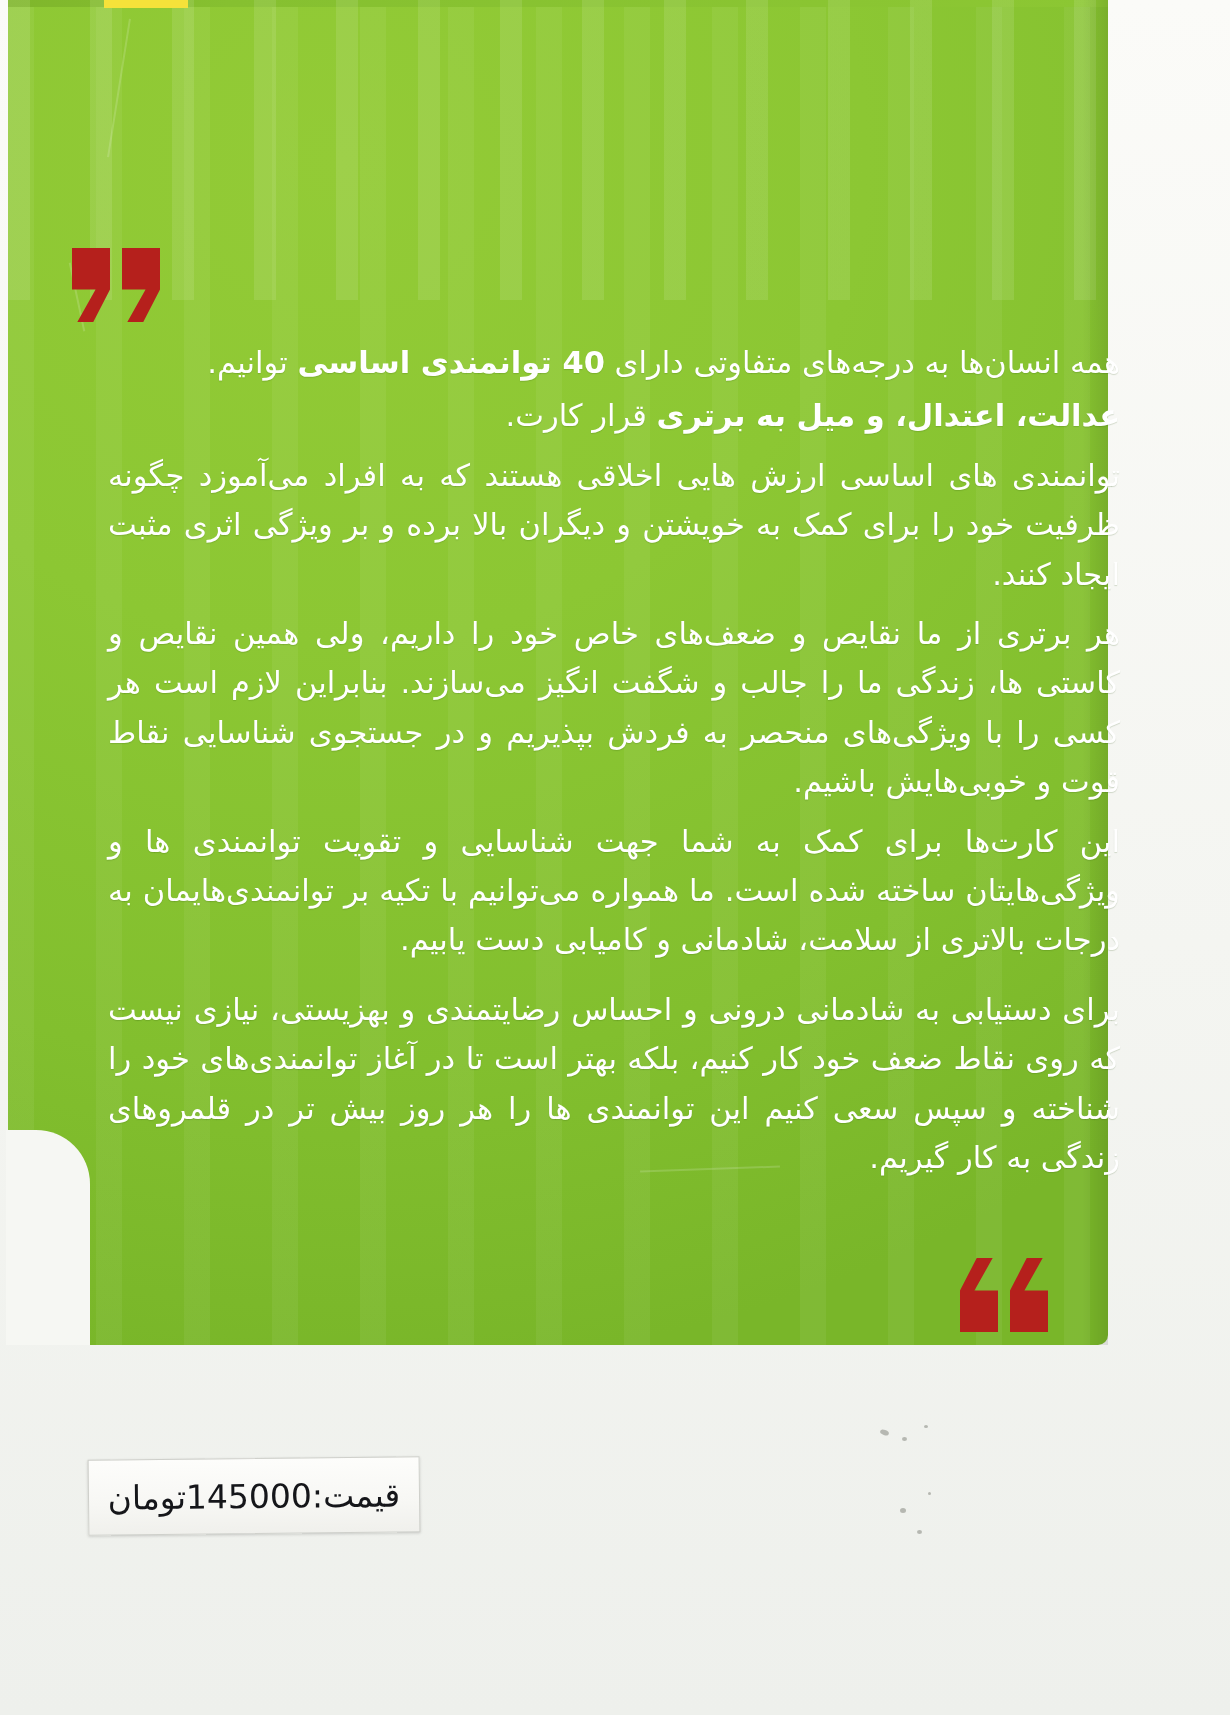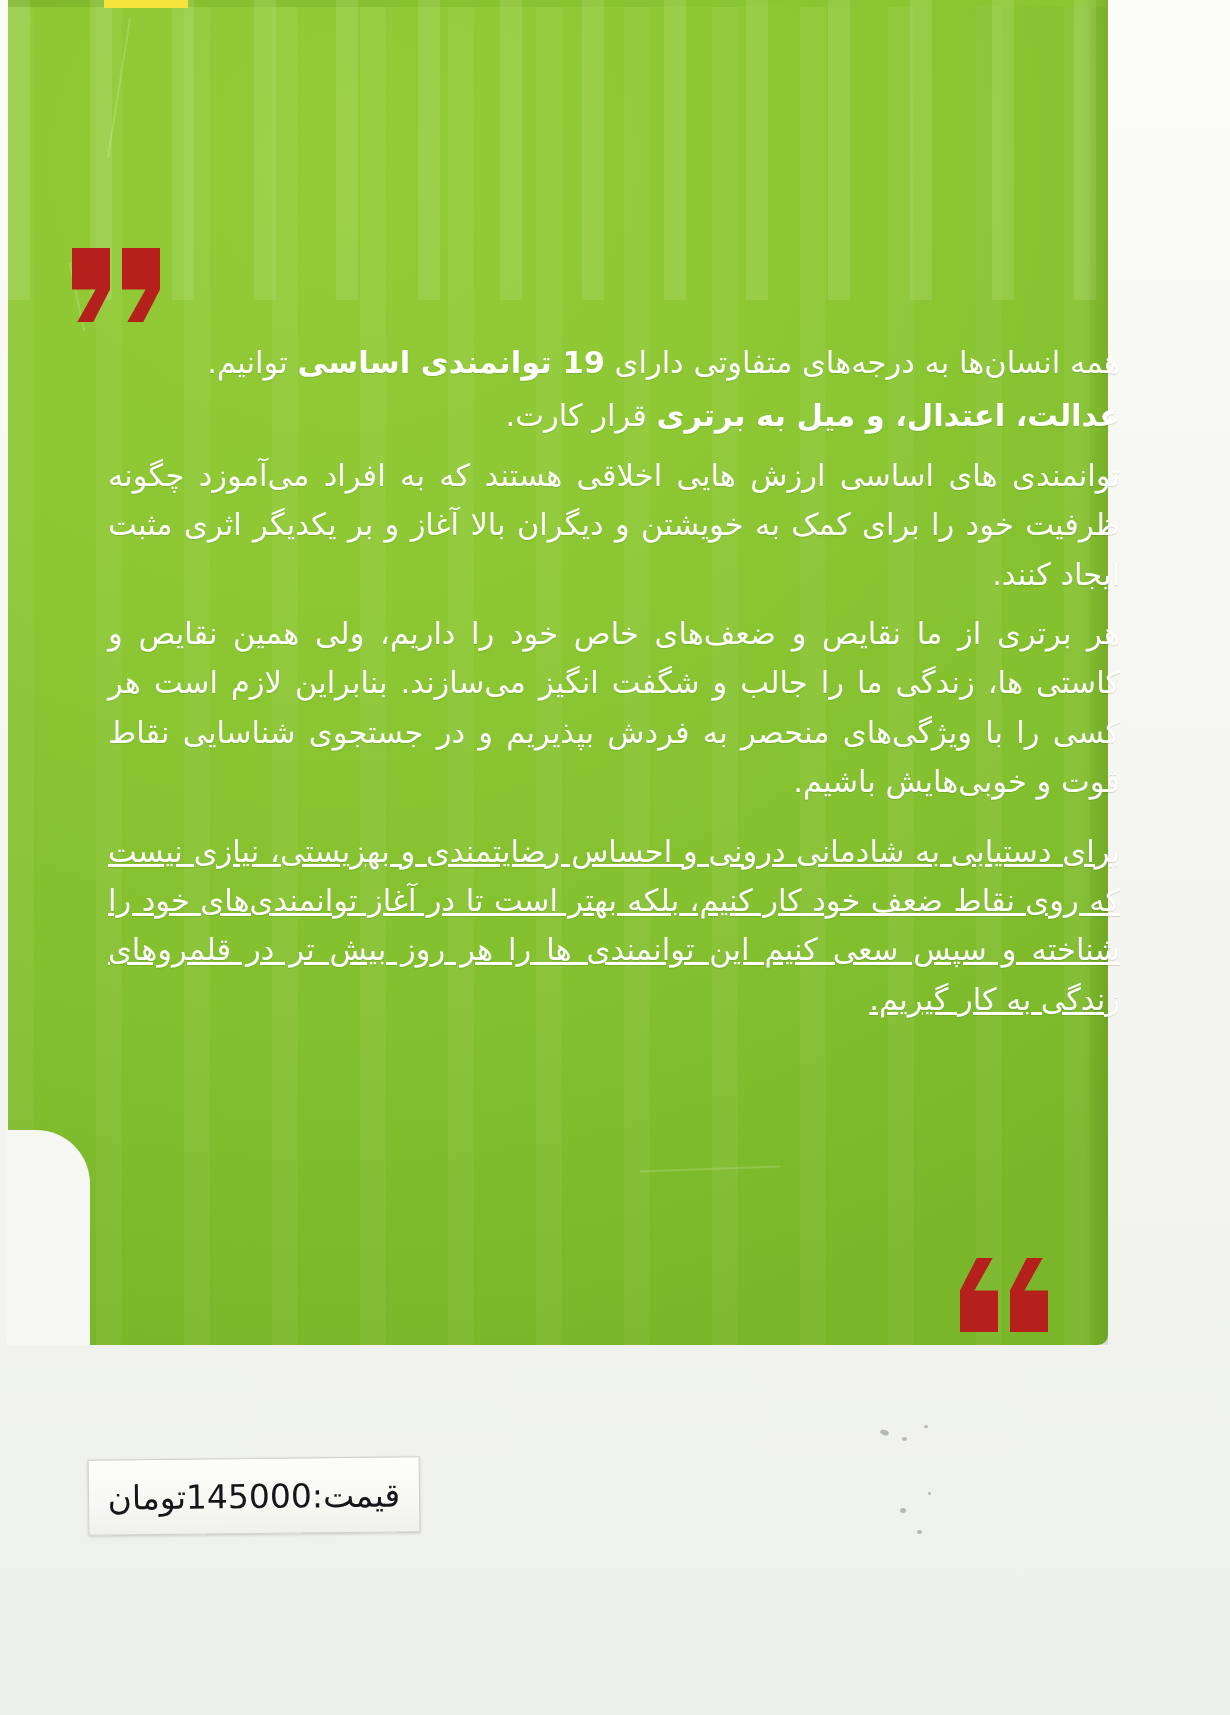--- a/index.html
+++ b/index.html
@@ -118,21 +118,21 @@
     text-align: justify;
     text-justify: inter-word;
     direction: rtl;
     font-size: 30.5px;
     line-height: 1.62;
     letter-spacing: 0.1px;
     text-shadow: 0 1px 1px rgba(40,80,10,0.18);
   }
   .para { margin: 0 0 10px 0; }
   .para.tight { margin-bottom: 4px; }
-  .para.gap { margin-top: 20px; text-decoration: underline; }
+  .para.gap { margin-top: 20px; }
   .para b, .para .strong {
     font-weight: bold;
   }
 
   
   .price-sticker {
     position: absolute;
     left: 88px;
     top: 1458px;
     width: 330px;
@@ -196,32 +196,33 @@
   <div class="scratch scr3"></div>
 
   <div class="quote-mark quote-open">
     <div class="q q1"></div>
     <div class="q q2"></div>
   </div>
 
   <div class="textblock">
 
     <p class="para tight">
-      <span>همه انسان‌ها به درجه‌های متفاوتی دارای </span><span class="strong">19 توانمندی اساسی</span><span> توانیم.</span>
+      <span>همه انسان‌ها به درجه‌های متفاوتی دارای </span><span class="strong">40 توانمندی اساسی</span><span> توانیم.</span>
     </p>
 
 
     <p class="para">
       <span class="strong">عدالت، اعتدال، و میل به برتری</span><span> قرار کارت.</span>
     </p>
 
-    <p class="para">توانمندی های اساسی ارزش هایی اخلاقی هستند که به افراد می‌آموزد چگونه ظرفیت خود را برای کمک به خویشتن و دیگران بالا آغاز و بر یکدیگر اثری مثبت ایجاد کنند.</p>
+    <p class="para">توانمندی های اساسی ارزش هایی اخلاقی هستند که به افراد می‌آموزد چگونه ظرفیت خود را برای کمک به خویشتن و دیگران بالا برده و بر ویژگی اثری مثبت ایجاد کنند.</p>
 
     <p class="para">هر برتری از ما نقایص و ضعف‌های خاص خود را داریم، ولی همین نقایص و کاستی ها، زندگی ما را جالب و شگفت انگیز می‌سازند. بنابراین لازم است هر کسی را با ویژگی‌های منحصر به فردش بپذیریم و در جستجوی شناسایی نقاط قوت و خوبی‌هایش باشیم.</p>
 
+    <p class="para">این کارت‌ها برای کمک به شما جهت شناسایی و تقویت توانمندی ها و ویژگی‌هایتان ساخته شده است. ما همواره می‌توانیم با تکیه بر توانمندی‌هایمان به درجات بالاتری از سلامت، شادمانی و کامیابی دست یابیم.</p>
 
     <p class="para gap">برای دستیابی به شادمانی درونی و احساس رضایتمندی و بهزیستی، نیازی نیست که روی نقاط ضعف خود کار کنیم، بلکه بهتر است تا در آغاز توانمندی‌های خود را شناخته و سپس سعی کنیم این توانمندی ها را هر روز بیش تر در قلمروهای زندگی به کار گیریم.</p>
 
   </div>
 
   <div class="quote-mark quote-close">
     <div class="q q1"></div>
     <div class="q q2"></div>
   </div>
 

